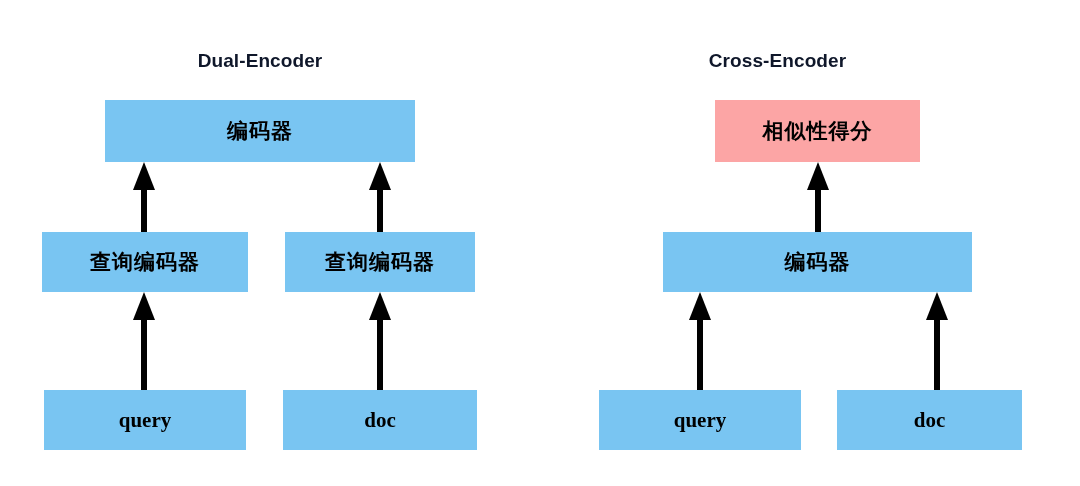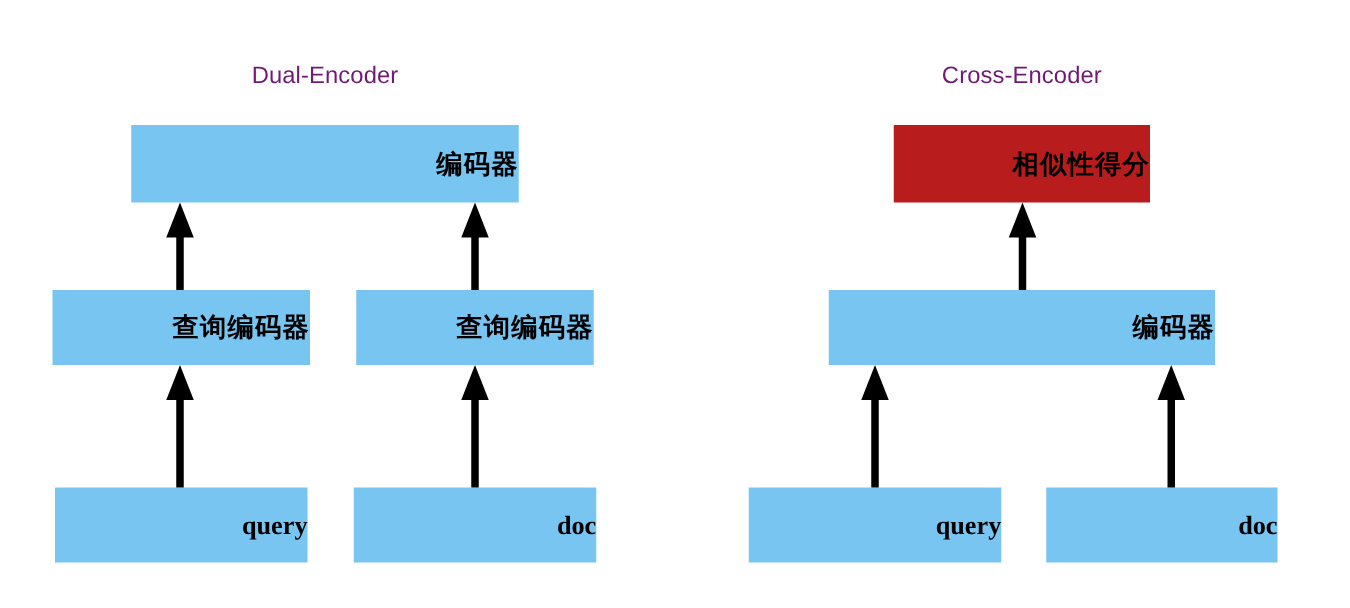--- a/index.html
+++ b/index.html
@@ -13,32 +13,32 @@
   #canvas {
     position: relative;
     width: 1080px;
     height: 486px;
     background: #ffffff;
     overflow: hidden;
   }
   .panel-title {
     position: absolute;
     font-size: 19px;
-    color: #701a75;
+    color: #0f172a;
     letter-spacing: 0.1px;
     white-space: nowrap;
     text-align: center;
-    font-weight: 400;
+    font-weight: 700;
   }
   .node {
     position: absolute;
     background: #79c5f2;
     display: flex;
     align-items: center;
-    justify-content: flex-end;
+    justify-content: center;
     box-sizing: border-box;
   }
   .node .node-label {
     font-size: 21px;
     font-weight: bold;
     color: #000000;
     line-height: 1;
     white-space: nowrap;
   }
   .node.cjk .node-label {
@@ -105,23 +105,23 @@
     </svg>
   </div>
 
   <div class="arrow" style="left:368px; top:162px;">
     <svg width="24" height="70" viewBox="0 0 24 70">
       <line x1="12" y1="70" x2="12" y2="26" stroke="#000" stroke-width="6"></line>
       <polygon points="12,0 23,28 1,28" fill="#000"></polygon>
     </svg>
   </div>
 
-  <div class="panel-title" style="left:663px; top:50px; width:309px;">Cross-Encoder</div>
+  <div class="panel-title" style="left:623px; top:50px; width:309px;">Cross-Encoder</div>
 
-  <div class="node cjk" style="left: 715px; top: 100px; width: 205px; height: 62px; background: #b91c1c;">
+  <div class="node cjk" style="left: 715px; top: 100px; width: 205px; height: 62px; background: #fca5a5;">
     <span class="node-label">相似性得分</span>
   </div>
 
   <div class="node cjk" style="left: 663px; top: 232px; width: 309px; height: 60px; background: rgb(121, 197, 242);">
     <span class="node-label">编码器</span>
   </div>
 
   <div class="node latin" style="left: 599px; top: 390px; width: 202px; height: 60px; background: rgb(121, 197, 242);">
     <span class="node-label">query</span>
   </div>

